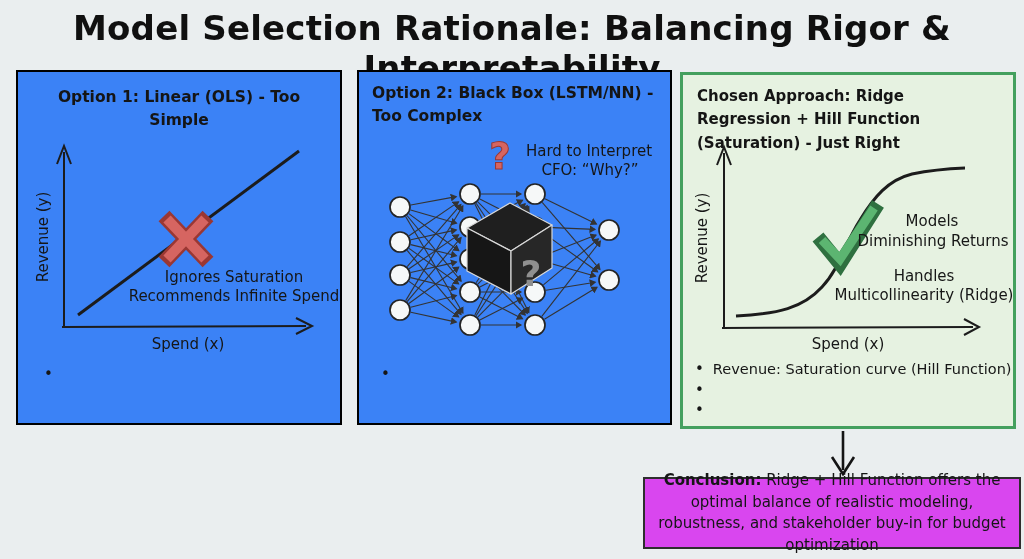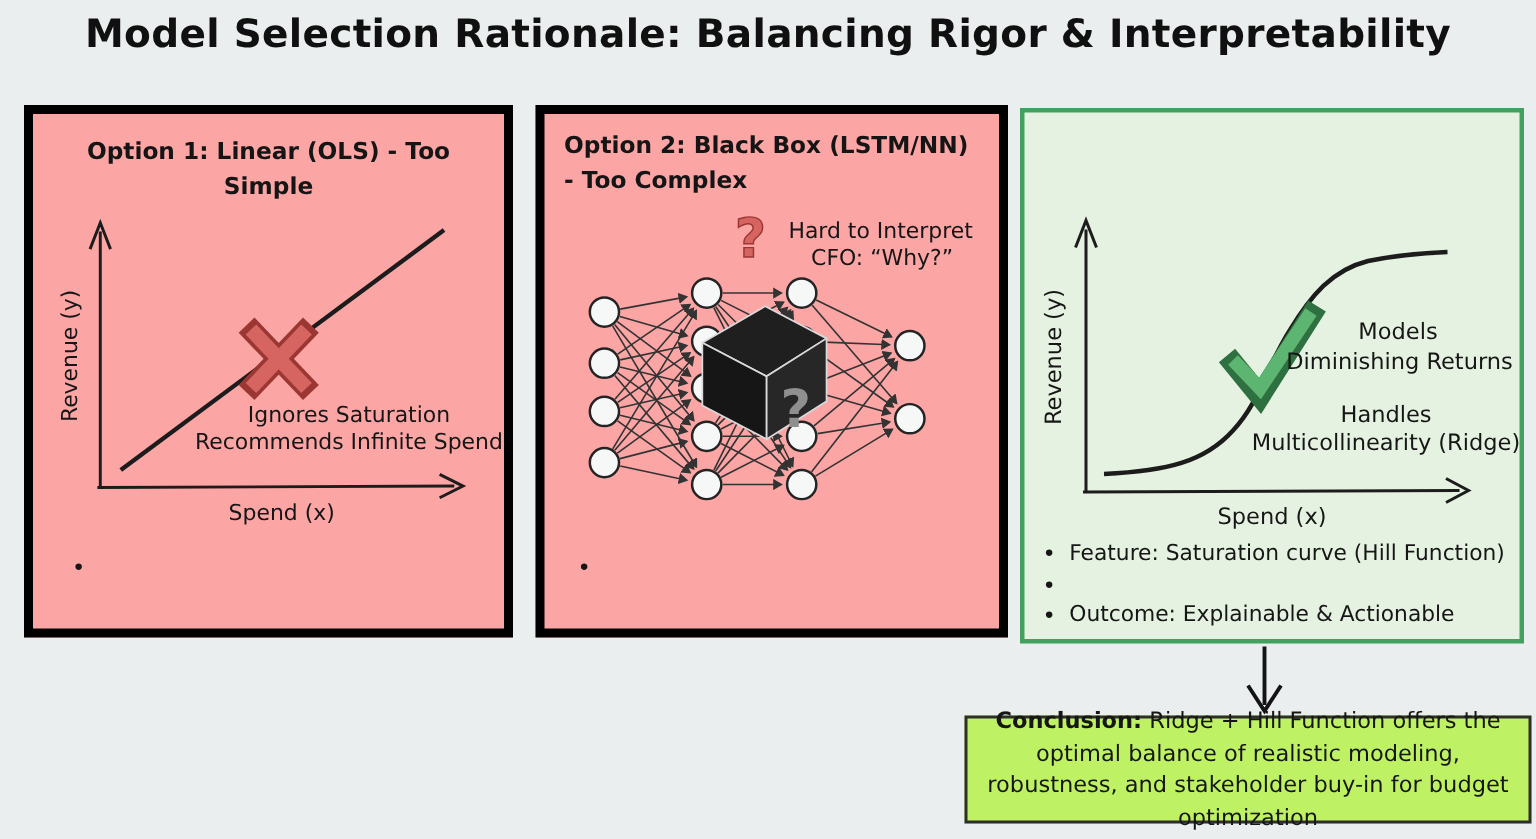--- a/index.html
+++ b/index.html
@@ -4,24 +4,24 @@
 <style>
   html,body{margin:0;padding:0;}
   body{
     width:1024px;height:559px;overflow:hidden;position:relative;
     background:#eaeeef;
     font-family:"DejaVu Sans","Liberation Sans",sans-serif;
     color:#161616;
   }
   .title{
     position:absolute;top:8px;left:0;width:100%;text-align:center;
-    font-size:26px;font-weight:bold;letter-spacing:0.2px;color:#101010;
+    font-size:34px;font-weight:bold;letter-spacing:0.2px;color:#101010;
   }
   .panel{
-    position:absolute;background:#fca5a5;border:6px solid #000000;
+    position:absolute;background:#3b82f6;border:2px solid #000000;
     box-sizing:border-box;
   }
   .panel.p1{left:16px;top:70px;width:326px;height:355px;}
   .panel.p2{left:357px;top:70px;width:315px;height:355px;}
   .panel.p3{
     left:680px;top:72px;width:336px;height:357px;
     background:var(--panel-green-bg,#e6f2e1);
     border:3px solid var(--accent-green,#44a05e);
   }
   .panel-heading{
@@ -50,21 +50,21 @@
   .chk-over{stroke:var(--check-green,#5cb571);stroke-width:9;fill:none;stroke-linejoin:miter;}
   .red-q{font-size:37px;font-weight:bold;fill:var(--error-red,#c9514f);stroke:var(--error-red-dark,#9a3733);stroke-width:1px;}
   .cube-q{font-size:36px;font-weight:bold;fill:#8f8f8f;}
   .nn-line{stroke:#333;stroke-width:1.1;}
   .nn-node{fill:#f6f8f8;stroke:#242424;stroke-width:1.7;}
   .cube-face{stroke:#d9d9d9;stroke-width:1.2;stroke-linejoin:round;}
   .flow-arrow-svg{position:absolute;left:828px;top:430px;width:32px;height:48px;}
   .flow-line{stroke:#141414;stroke-width:2.6;fill:none;}
   .conclusion{
     position:absolute;left:643px;top:477px;width:378px;height:72px;
-    box-sizing:border-box;background:#bef264;border:2px solid #2e2e2e;
+    box-sizing:border-box;background:#d946ef;border:2px solid #2e2e2e;
     display:flex;align-items:center;justify-content:center;
     text-align:center;font-size:15px;line-height:21.5px;padding:4px 8px;
   }
   .conclusion .lead{font-weight:bold;}
 </style>
 </head>
 <body>
 
 <div class="title">Model Selection Rationale: Balancing Rigor &amp; Interpretability</div>
 
@@ -193,20 +193,21 @@
     <text class="annot" x="231" y="103" text-anchor="middle">CFO: “Why?”</text>
   </svg>
   <div class="bullets">
     <div class="bullet">
       <span class="dot">•</span>
     </div>
   </div>
 </section>
 
 <section class="panel p3">
+  <div class="panel-heading">Chosen Approach: Ridge Regression + Hill Function (Saturation) - Just Right</div>
   <svg class="panel-svg" viewBox="0 0 330 351">
 
     <line class="axis" x1="41" y1="78" x2="41" y2="253"></line>
     <polyline class="axis-head" points="34,90 41,72 48,90"></polyline>
     <line class="axis" x1="39" y1="253" x2="290" y2="252"></line>
     <polyline class="axis-head" points="281,244 296,252 281,260"></polyline>
 
     <path class="dataline" d="M53,241 C95,239 120,233 139,212 C157,193 162,168 177,145 C191,122 205,105 229,99 C251,94.5 270,93.5 282,93"></path>
 
     <g>
@@ -217,28 +218,27 @@
     <text class="chart-label" transform="rotate(-90 24 163)" x="24" y="163" text-anchor="middle">Revenue (y)</text>
     <text class="chart-label" x="165" y="274" text-anchor="middle">Spend (x)</text>
     <text class="annot" x="249" y="151" text-anchor="middle">Models</text>
     <text class="annot" x="250" y="171" text-anchor="middle">Diminishing Returns</text>
     <text class="annot" x="241" y="206" text-anchor="middle">Handles</text>
     <text class="annot" x="241" y="225" text-anchor="middle">Multicollinearity (Ridge)</text>
   </svg>
   <div class="bullets">
     <div class="bullet">
       <span class="dot">•</span>
-      <span>Feature: Saturation curve (Hill Function)</span>
-    </div>
-    <div class="bullet">
-      <span class="dot">•</span>
-    </div>
-    <div class="bullet">
-      <span class="dot">•</span>
-      <span>Outcome: Explainable &amp; Actionable</span>
+      <span>Revenue: Saturation curve (Hill Function)</span>
+    </div>
+    <div class="bullet">
+      <span class="dot">•</span>
+    </div>
+    <div class="bullet">
+      <span class="dot">•</span>
     </div>
   </div>
 </section>
 
 <svg class="flow-arrow-svg" viewBox="0 0 32 48">
   <line class="flow-line" x1="15" y1="1" x2="15" y2="40"></line>
   <polyline class="flow-line" points="4,27 15,44 26,27"></polyline>
 </svg>
 
 <div class="conclusion">

